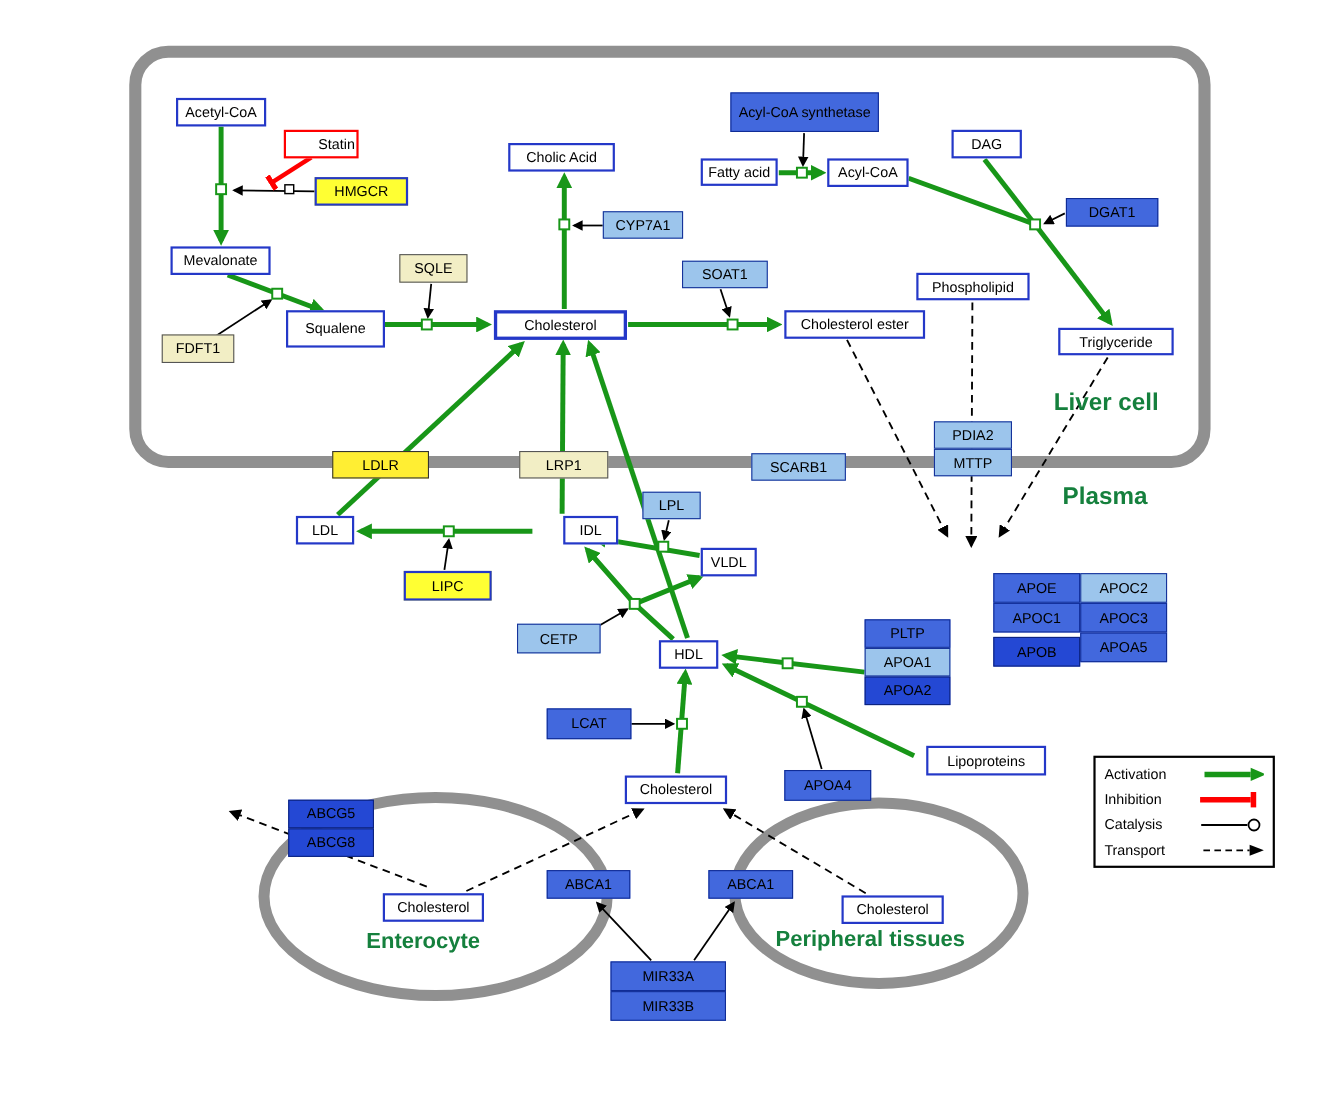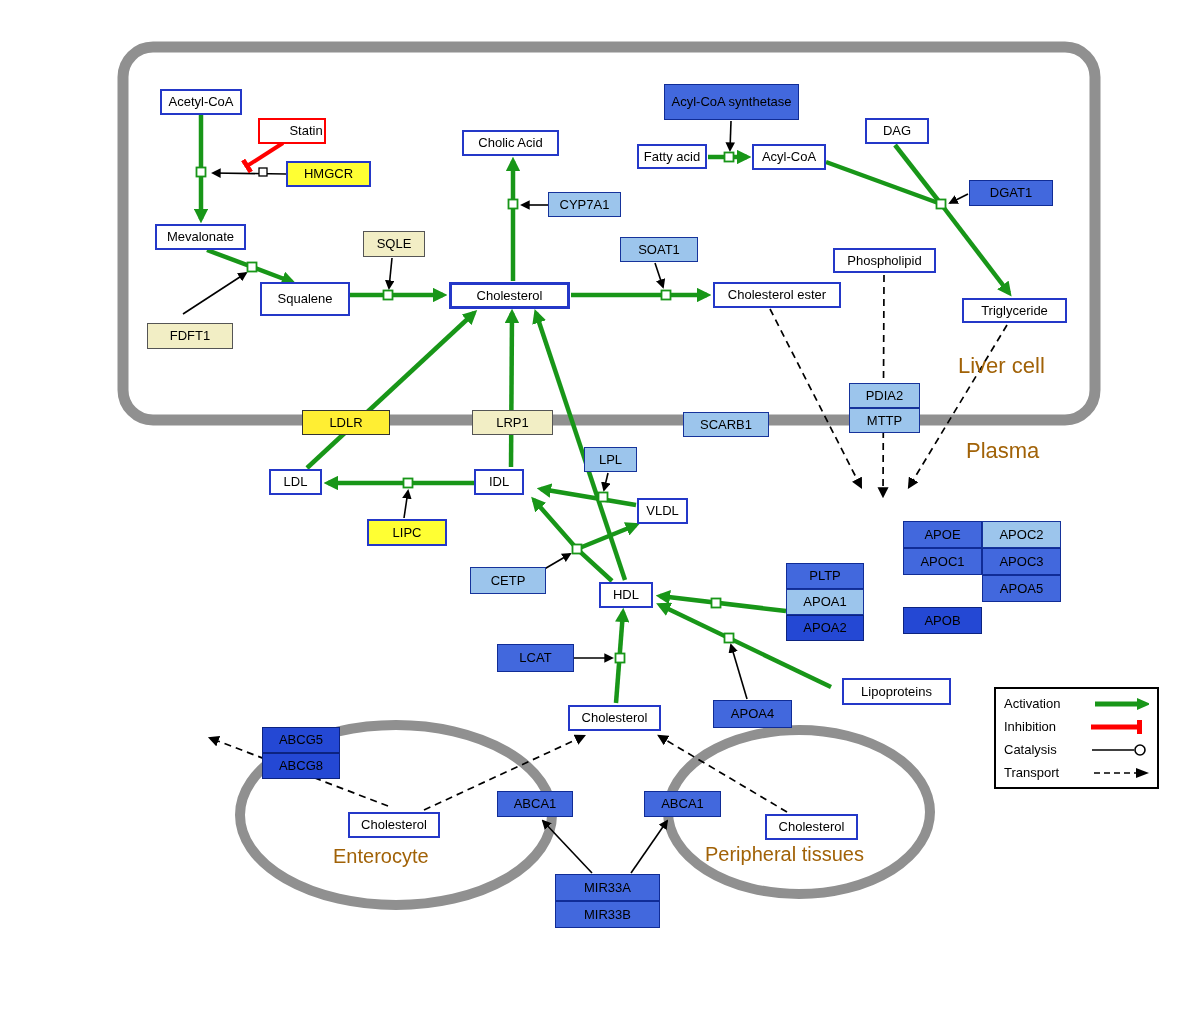--- a/index.html
+++ b/index.html
@@ -10,21 +10,21 @@
        text-align:left;font-size:13px;color:#000;line-height:1.05;background:#fff;}
   .metab{border:2px solid #2438c8;}
   .metab-bold{border:3px solid #2438c8;}
   .statin{border:2.5px solid #ff0000;padding-left:28px;}
   .yellow{background:#ffff33;border:2px solid #2438c8;}
   .yellow-dark{background:#ffee33;border:1.5px solid #333;}
   .pale{background:#f2eec5;border:1.5px solid #555;}
   .lblue{background:#9cc5ec;border:1.5px solid #16339b;}
   .blue{background:#4268dd;border:1.5px solid #102c96;}
   .dblue{background:#2448d4;border:1.5px solid #0c2380;}
-  .comp{position:absolute;font-weight:normal;color:#a16207;}
+  .comp{position:absolute;font-weight:bold;color:#15803d;}
   .comp-lg{font-size:22px;}
   .comp-md{font-size:20px;}
   #legend{position:absolute;left:994px;top:687px;width:165px;height:102px;background:#fff;
           border:2px solid #000;box-sizing:border-box;display:flex;flex-direction:column;justify-content:space-around;
           padding:3px 8px;}
   .lrow{display:flex;align-items:center;height:22px;gap:33px;}
   .lrow span{font-size:13px;color:#000;}
 </style>
 </head>
 <body>
@@ -123,21 +123,21 @@
 <div class="comp comp-lg" style="left:958px;top:353px;">Liver cell</div>
 <div class="comp comp-lg" style="left:966px;top:438px;">Plasma</div>
 <div class="comp comp-md" style="left:333px;top:845px;">Enterocyte</div>
 <div class="comp comp-md" style="left:705px;top:843px;">Peripheral tissues</div>
 
 <div class="box metab" style="left:160px;top:89px;width:82px;height:26px">Acetyl-CoA</div>
 <div class="box statin" style="left:258px;top:118px;width:68px;height:26px">Statin</div>
 <div class="box yellow" style="left:286px;top:161px;width:85px;height:26px">HMGCR</div>
 <div class="box metab" style="left:155px;top:224px;width:91px;height:26px">Mevalonate</div>
 <div class="box pale" style="left:363px;top:231px;width:62px;height:26px">SQLE</div>
-<div class="box pale" style="left:147px;top:323px;width:86px;height:26px">FDFT1</div>
+<div class="box pale" style="left:147px;top:304px;width:66px;height:26px">FDFT1</div>
 <div class="box metab" style="left:260px;top:282px;width:90px;height:34px">Squalene</div>
 <div class="box metab-bold" style="left:449px;top:282px;width:121px;height:27px">Cholesterol</div>
 <div class="box metab" style="left:462px;top:130px;width:97px;height:26px">Cholic Acid</div>
 <div class="box lblue" style="left:548px;top:192px;width:73px;height:25px">CYP7A1</div>
 <div class="box blue" style="left:664px;top:84px;width:135px;height:36px">Acyl-CoA synthetase</div>
 <div class="box metab" style="left:637px;top:144px;width:70px;height:25px">Fatty acid</div>
 <div class="box metab" style="left:752px;top:144px;width:74px;height:26px">Acyl-CoA</div>
 <div class="box metab" style="left:865px;top:118px;width:64px;height:26px">DAG</div>
 <div class="box blue" style="left:969px;top:180px;width:84px;height:26px">DGAT1</div>
 <div class="box lblue" style="left:620px;top:237px;width:78px;height:25px">SOAT1</div>
@@ -145,37 +145,37 @@
 <div class="box metab" style="left:833px;top:248px;width:103px;height:25px">Phospholipid</div>
 <div class="box metab" style="left:962px;top:298px;width:105px;height:25px">Triglyceride</div>
 <div class="box lblue" style="left:849px;top:383px;width:71px;height:25px">PDIA2</div>
 <div class="box lblue" style="left:849px;top:408px;width:71px;height:25px">MTTP</div>
 
 <div class="box yellow-dark" style="left:302px;top:410px;width:88px;height:25px">LDLR</div>
 <div class="box pale" style="left:472px;top:410px;width:81px;height:25px">LRP1</div>
 <div class="box lblue" style="left:683px;top:412px;width:86px;height:25px">SCARB1</div>
 
 <div class="box metab" style="left:269px;top:469px;width:53px;height:26px">LDL</div>
-<div class="box metab" style="left:474px;top:469px;width:50px;height:26px">IDL</div>
+<div class="box metab" style="left:512px;top:469px;width:50px;height:26px">IDL</div>
 <div class="box yellow" style="left:367px;top:519px;width:80px;height:27px">LIPC</div>
 <div class="box lblue" style="left:584px;top:447px;width:53px;height:25px">LPL</div>
 <div class="box metab" style="left:637px;top:498px;width:51px;height:26px">VLDL</div>
 <div class="box lblue" style="left:470px;top:567px;width:76px;height:27px">CETP</div>
 <div class="box metab" style="left:599px;top:582px;width:54px;height:26px">HDL</div>
 <div class="box blue" style="left:497px;top:644px;width:77px;height:28px">LCAT</div>
 <div class="box blue" style="left:786px;top:563px;width:78px;height:26px">PLTP</div>
 <div class="box lblue" style="left:786px;top:589px;width:78px;height:26px">APOA1</div>
 <div class="box dblue" style="left:786px;top:615px;width:78px;height:26px">APOA2</div>
 <div class="box blue" style="left:713px;top:700px;width:79px;height:28px">APOA4</div>
 <div class="box metab" style="left:842px;top:678px;width:109px;height:27px">Lipoproteins</div>
 <div class="box blue" style="left:903px;top:521px;width:79px;height:27px">APOE</div>
 <div class="box lblue" style="left:982px;top:521px;width:79px;height:27px">APOC2</div>
 <div class="box blue" style="left:903px;top:548px;width:79px;height:27px">APOC1</div>
 <div class="box blue" style="left:982px;top:548px;width:79px;height:27px">APOC3</div>
-<div class="box dblue" style="left:903px;top:607px;width:79px;height:27px">APOB</div>
+<div class="box dblue" style="left:903px;top:579px;width:79px;height:27px">APOB</div>
 <div class="box blue" style="left:982px;top:575px;width:79px;height:27px">APOA5</div>
 <div class="box metab" style="left:568px;top:705px;width:93px;height:26px">Cholesterol</div>
 
 <div class="box dblue" style="left:262px;top:727px;width:78px;height:26px">ABCG5</div>
 <div class="box dblue" style="left:262px;top:753px;width:78px;height:26px">ABCG8</div>
 <div class="box metab" style="left:348px;top:812px;width:92px;height:26px">Cholesterol</div>
 <div class="box blue" style="left:497px;top:791px;width:76px;height:26px">ABCA1</div>
 <div class="box blue" style="left:644px;top:791px;width:77px;height:26px">ABCA1</div>
 <div class="box metab" style="left:765px;top:814px;width:93px;height:26px">Cholesterol</div>
 <div class="box blue" style="left:555px;top:874px;width:105px;height:27px">MIR33A</div>

